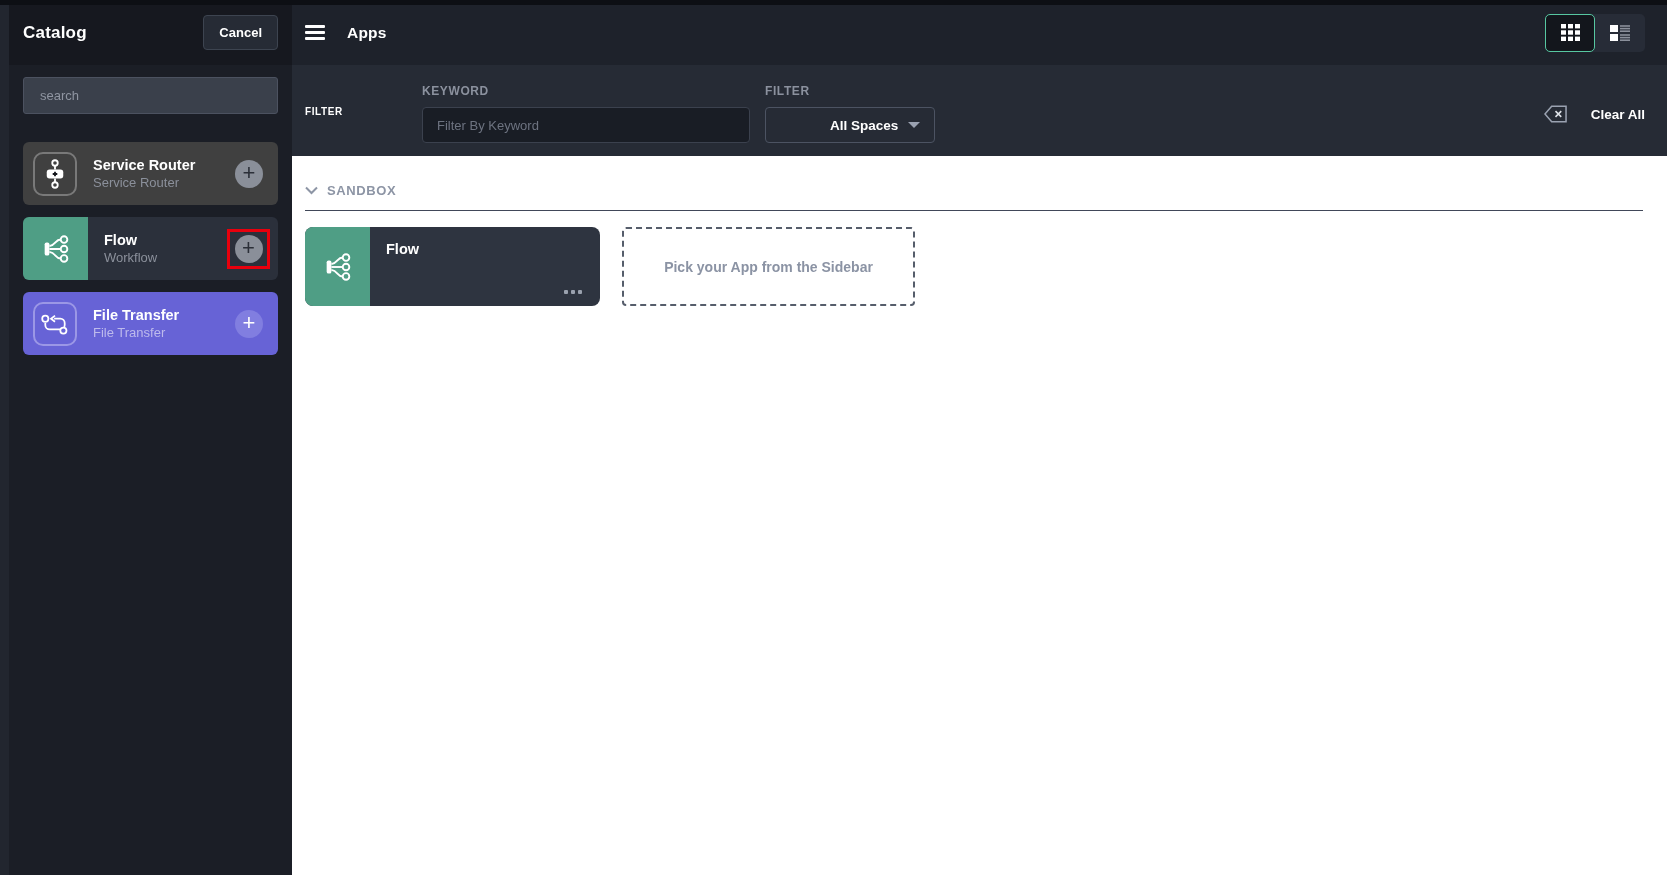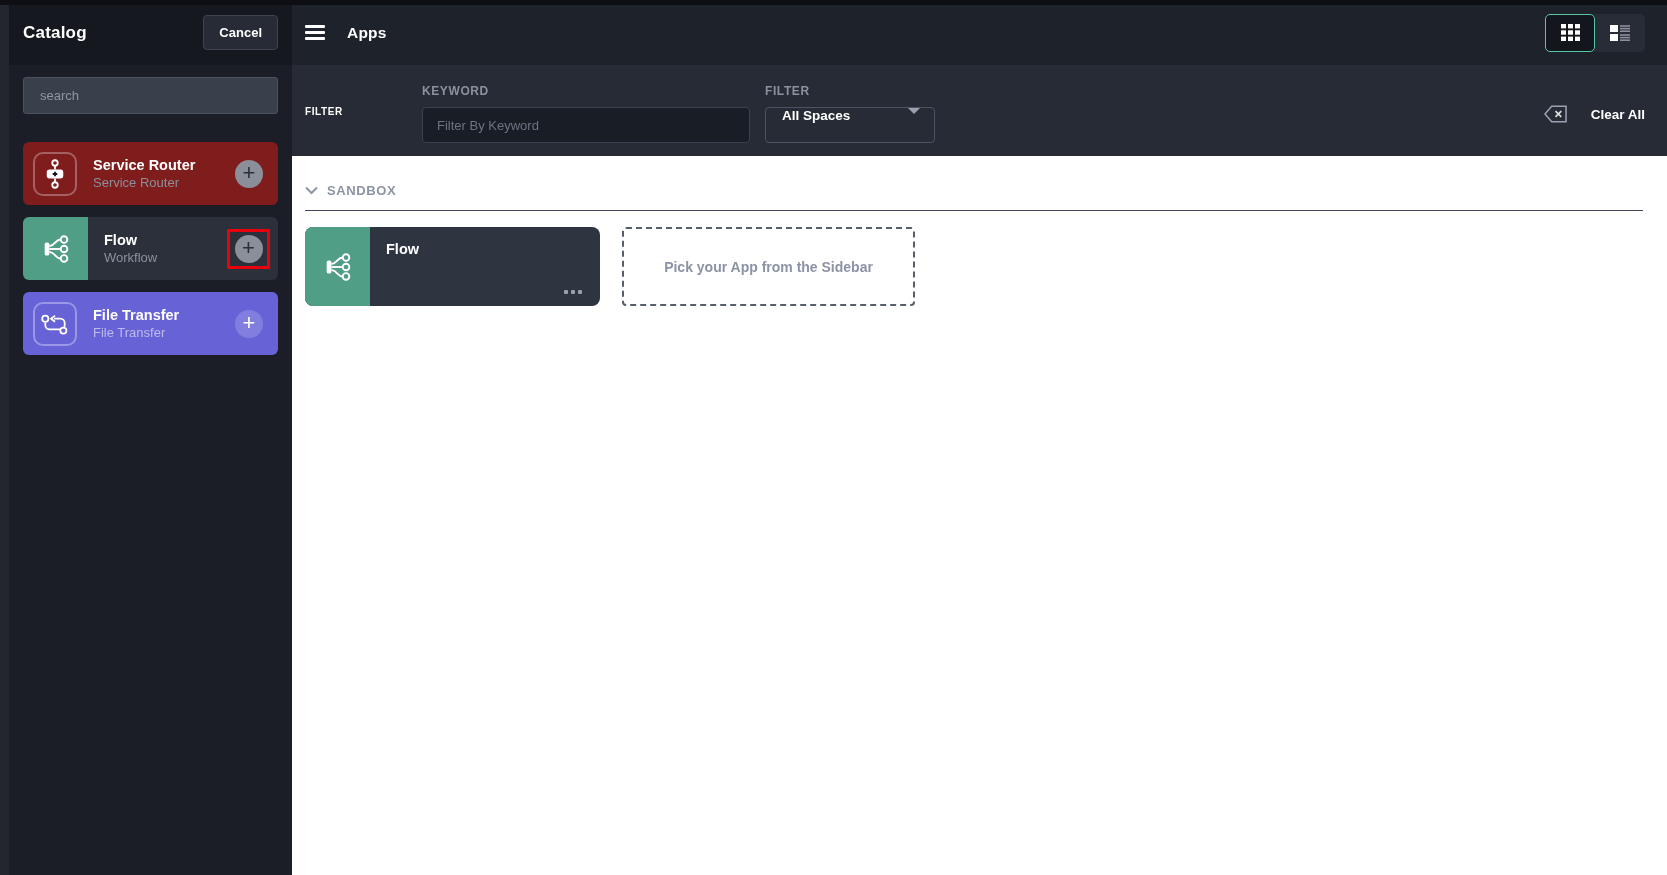--- a/index.html
+++ b/index.html
@@ -44,21 +44,21 @@
   .search-box input::placeholder { color: #8f95a1; }
 
   .app-list {
     margin-top: 28px; padding: 0 14px;
     display: flex; flex-direction: column; gap: 12px;
   }
   .app-item {
     height: 63px; border-radius: 6px; position: relative;
     display: flex; align-items: center; overflow: hidden; cursor: pointer;
   }
-  .app-item.variant-dark { background: #7f1d1d; }
+  .app-item.variant-dark { background: #404040; }
   .app-item.variant-flow { background: #2b303b; }
   .app-item.variant-purple { background: #6763d6; }
 
   .item-accent {
     width: 65px; height: 100%; background: #4f9e85;
     display: flex; align-items: center; justify-content: center;
     flex-shrink: 0;
   }
   .item-icon-box {
     width: 44px; height: 44px; border-radius: 10px;
@@ -125,21 +125,21 @@
     width: 328px; height: 36px;
     background: #191d25; border: 1px solid #3b414e; border-radius: 4px;
     color: #d7dae0; font-size: 13px; padding: 0 14px; outline: none;
     font-family: inherit;
   }
   .keyword-input::placeholder { color: #6d7380; }
   .spaces-group { margin-left: 15px; }
   .spaces-select {
     width: 170px; height: 36px;
     border: 1px solid #4c5362; border-radius: 4px; background: transparent;
-    display: flex; cursor: pointer;
+    display: flex; align-items: center; cursor: pointer; padding-left: 48px;
   }
   .spaces-value { font-size: 13.5px; font-weight: bold; color: #fff; padding-left: 16px; flex: 1; }
   .caret-down {
     width: 0; height: 0; margin-right: 14px;
     border-left: 6px solid transparent; border-right: 6px solid transparent;
     border-top: 6px solid #9aa2b1;
   }
   .clear-all {
     margin-left: auto; padding-top: 40px;
     display: flex; align-items: center; gap: 24px; cursor: pointer;

